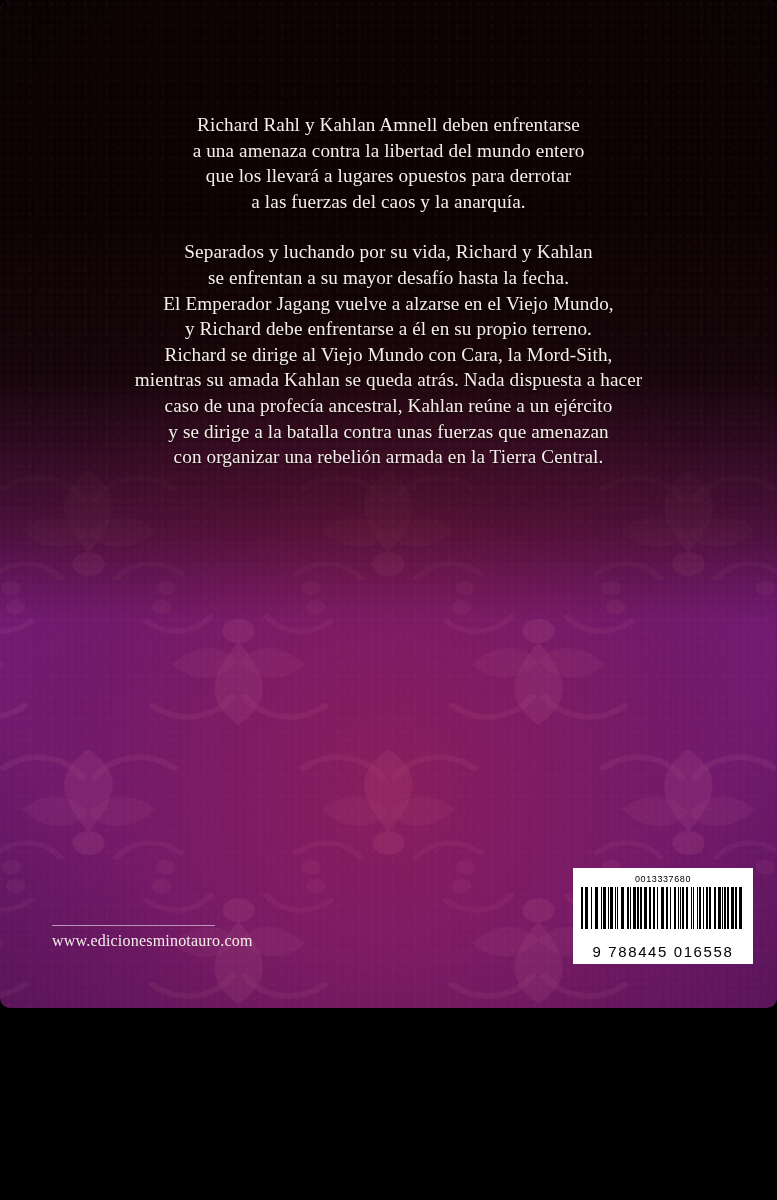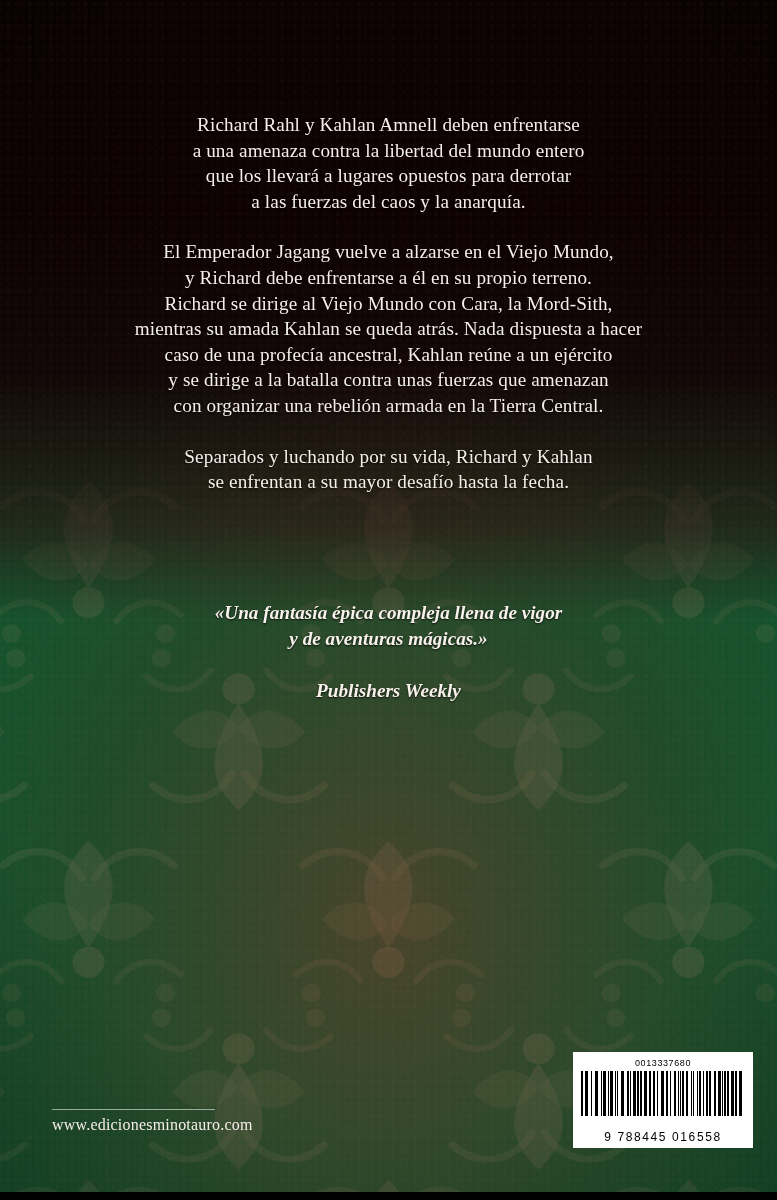--- a/index.html
+++ b/index.html
@@ -3,25 +3,26 @@
 <meta charset="utf-8">
 <style>
   html, body {
     margin: 0;
     padding: 0;
     background: #000;
   }
   .page {
     position: relative;
     width: 777px;
-    height: 1192px;
+    height: 1008px;
     overflow: hidden;
-    background: #14532d;
+    background: #701a75;
     font-family: "Liberation Serif", serif;
     color: #f3ece6;
+    border-radius: 10px;
   }
 
   
   .bg-base {
     position: absolute;
     inset: 0;
     background:
       radial-gradient(ellipse 120% 60% at 50% 100%, #8d1218 0%, #6d0f14 28%, #3d080c 60%, #1a0406 85%, #0d0203 100%),
       linear-gradient(180deg, #0a0203 0%, #15050 30%, #2a060a 55%, #5c0d12 78%, #7e1016 100%);
   }
@@ -161,21 +162,21 @@
     align-items: flex-end;
     gap: 0;
   }
   .barcode-bars i {
     display: block;
     background: #000;
     height: 100%;
   }
   .barcode-number {
     font-family: "Liberation Sans", sans-serif;
-    font-size: 12px;
+    font-size: 15px;
     color: #000;
     text-align: center;
     letter-spacing: 1.6px;
     margin-top: 14px;
   }
 </style>
 </head>
 <body>
 
 <div class="page">
@@ -220,36 +221,31 @@
 
   <div class="bg-dark-top"></div>
   <div class="bg-vignette"></div>
   <div class="bg-soft-noise"></div>
 
   <div class="blurb">
     <p class="para">Richard Rahl y Kahlan Amnell deben enfrentarse
 a una amenaza contra la libertad del mundo entero
 que los llevará a lugares opuestos para derrotar
 a las fuerzas del caos y la anarquía.</p>
+    <p class="para last">Separados y luchando por su vida, Richard y Kahlan
+se enfrentan a su mayor desafío hasta la fecha.</p>
     <p class="para">El Emperador Jagang vuelve a alzarse en el Viejo Mundo,
 y Richard debe enfrentarse a él en su propio terreno.
 Richard se dirige al Viejo Mundo con Cara, la Mord-Sith,
 mientras su amada Kahlan se queda atrás. Nada dispuesta a hacer
 caso de una profecía ancestral, Kahlan reúne a un ejército
 y se dirige a la batalla contra unas fuerzas que amenazan
 con organizar una rebelión armada en la Tierra Central.</p>
-    <p class="para last">Separados y luchando por su vida, Richard y Kahlan
-se enfrentan a su mayor desafío hasta la fecha.</p>
   </div>
 
-  <div class="quote-block">
-    <p class="quote">«Una fantasía épica compleja llena de vigor
-y de aventuras mágicas.»</p>
-    <div class="quote-source">Publishers Weekly</div>
-  </div>
 
   <div class="publisher">
     <div class="publisher-rule"></div>
     <div class="publisher-url">www.edicionesminotauro.com</div>
   </div>
 
   <div class="barcode-box">
     <div class="barcode-top-number">0013337680</div>
     <div class="barcode-bars" id="bars">
         <i style="width: 2px;"></i>

